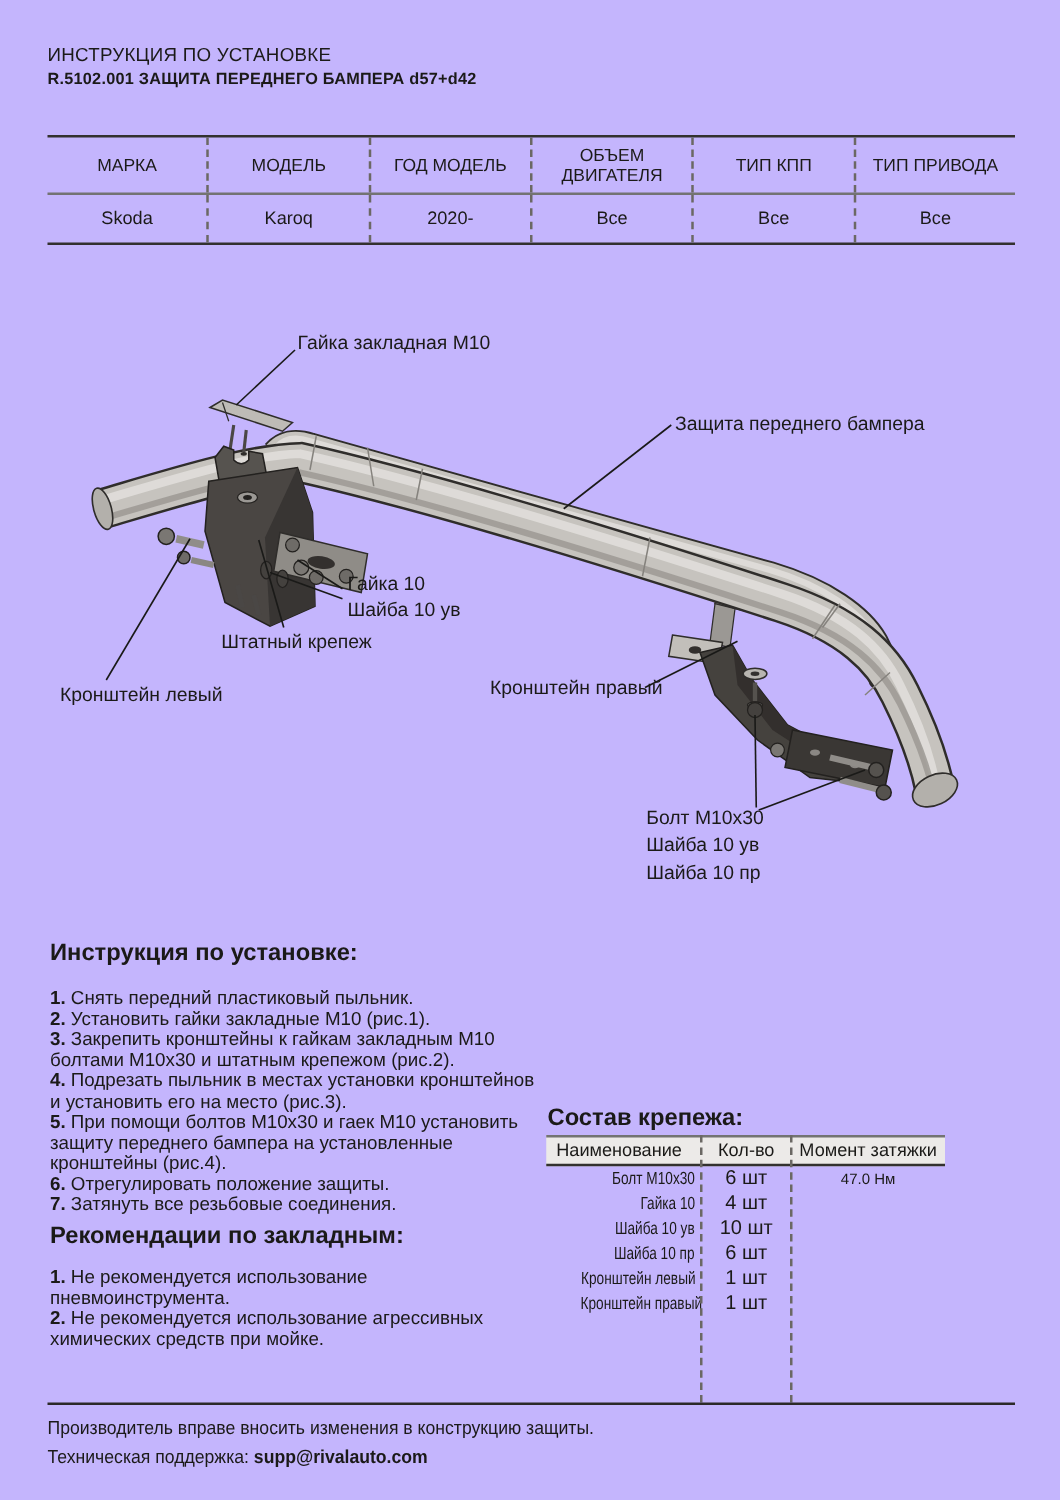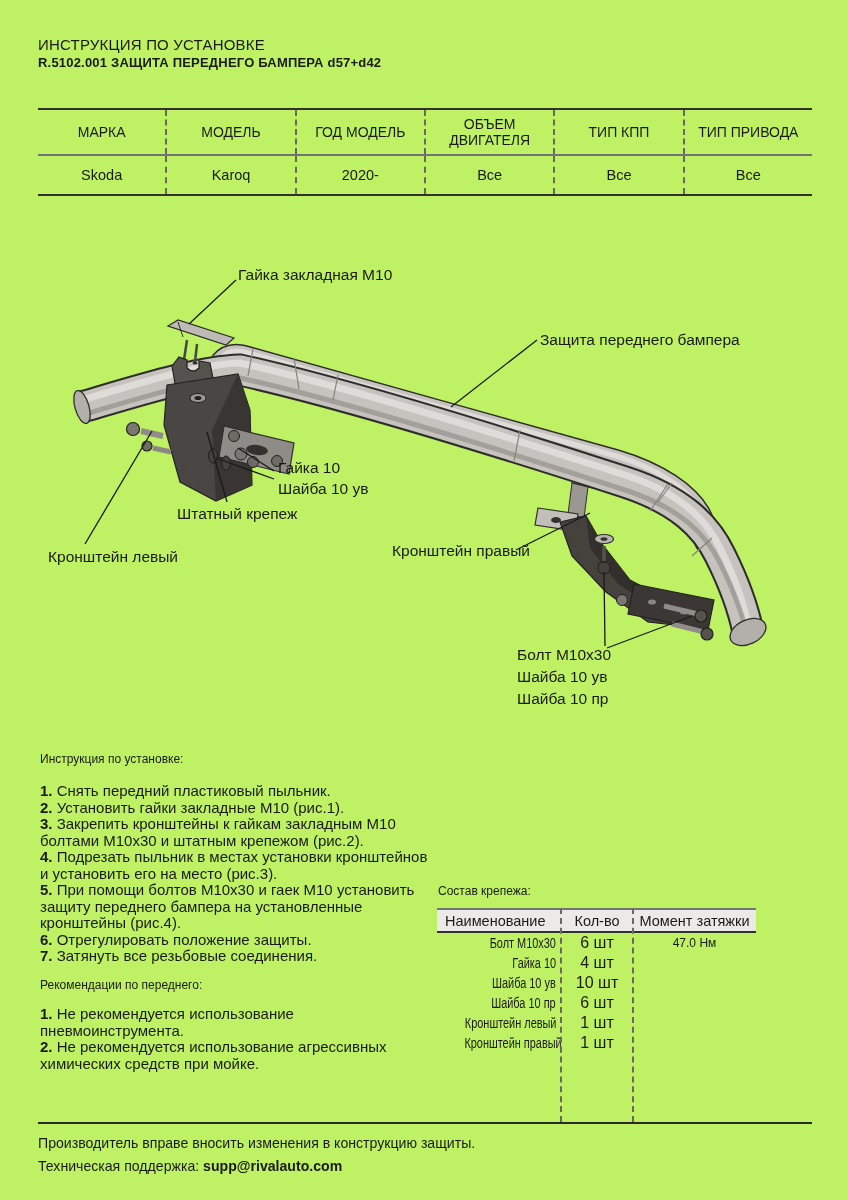--- a/index.html
+++ b/index.html
@@ -1,34 +1,34 @@
 <!DOCTYPE html>
 <html><head>
 <meta charset="utf-8">
 <style>
   html,body{margin:0;padding:0;background:#ffffff;}
-  #page{position:relative;width:848px;height:1200px;background:#bef264;overflow:hidden;
+  #page{position:relative;width:848px;height:1200px;background:#c4b5fd;overflow:hidden;
         font-family:"Liberation Sans","DejaVu Sans",sans-serif;color:#1b1a18;}
   .abs{position:absolute;}
   
   #hdr1{left:38px;top:36px;font-size:15px;letter-spacing:.2px;}
   #hdr2{left:38px;top:55px;font-size:13px;font-weight:bold;letter-spacing:.2px;}
   
   #vtab{left:38px;top:108px;width:774px;border-top:2px solid #33312f;border-bottom:2px solid #33312f;}
   .vrow{display:flex;}
   .vrow.head{height:44px;border-bottom:2px solid #737373;}
   .vrow.data{height:38px;}
   .vcell{flex:1 1 0;display:flex;align-items:center;justify-content:center;text-align:center;
          font-size:14px;line-height:16px;padding:0 10px;}
   .vrow .vcell + .vcell{border-left:2px dashed #6b6864;}
   .vrow.data .vcell{font-size:14.5px;}
   
   .dlabel{font-size:15.5px;line-height:21px;white-space:nowrap;}
   
-  .h-bold{font-size:12px;font-weight:normal;}
+  .h-bold{font-size:19px;font-weight:bold;}
   .copy{font-size:15px;line-height:16.5px;}
   .copy .step span{white-space:pre-line;}
   .copy .step b{font-weight:bold;}
   
   #hwtab{left:437px;top:908px;width:319px;}
   .hw-head{display:flex;height:21px;background:#eceae8;border-top:2px solid #737373;border-bottom:2px solid #33312f;align-items:center;}
   .hw-row{display:flex;height:20px;align-items:center;}
   .hc1{width:124px;} .hc2{width:72px;} .hc3{width:123px;}
   .hw-head .hc1{padding-left:8px;font-size:14.5px;box-sizing:border-box;}
   .hw-head .hc2,.hw-head .hc3{text-align:center;font-size:14.5px;}
@@ -198,21 +198,21 @@
 и установить его на место (рис.3).</span></div>
       <div class="step"><b>5.</b> <span>При помощи болтов М10х30 и гаек М10 установить
 защиту переднего бампера на установленные
 кронштейны (рис.4).</span></div>
       <div class="step"><b>6.</b> <span>Отрегулировать положение защиты.</span></div>
       <div class="step"><b>7.</b> <span>Затянуть все резьбовые соединения.</span></div>
     </div>
   </div>
 
   <div class="abs" style="left:40px;top:978px;width:412px;">
-    <div class="h-bold">Рекомендации по переднего:</div>
+    <div class="h-bold">Рекомендации по закладным:</div>
     <div class="copy" style="margin-top:14px;">
       <div class="step"><b>1.</b> <span>Не рекомендуется использование
 пневмоинструмента.</span></div>
       <div class="step"><b>2.</b> <span>Не рекомендуется использование агрессивных
 химических средств при мойке.</span></div>
     </div>
   </div>
 
   <div class="abs h-bold" style="left:438px;top:884px;">Состав крепежа:</div>
   <div class="abs" id="hwtab">

